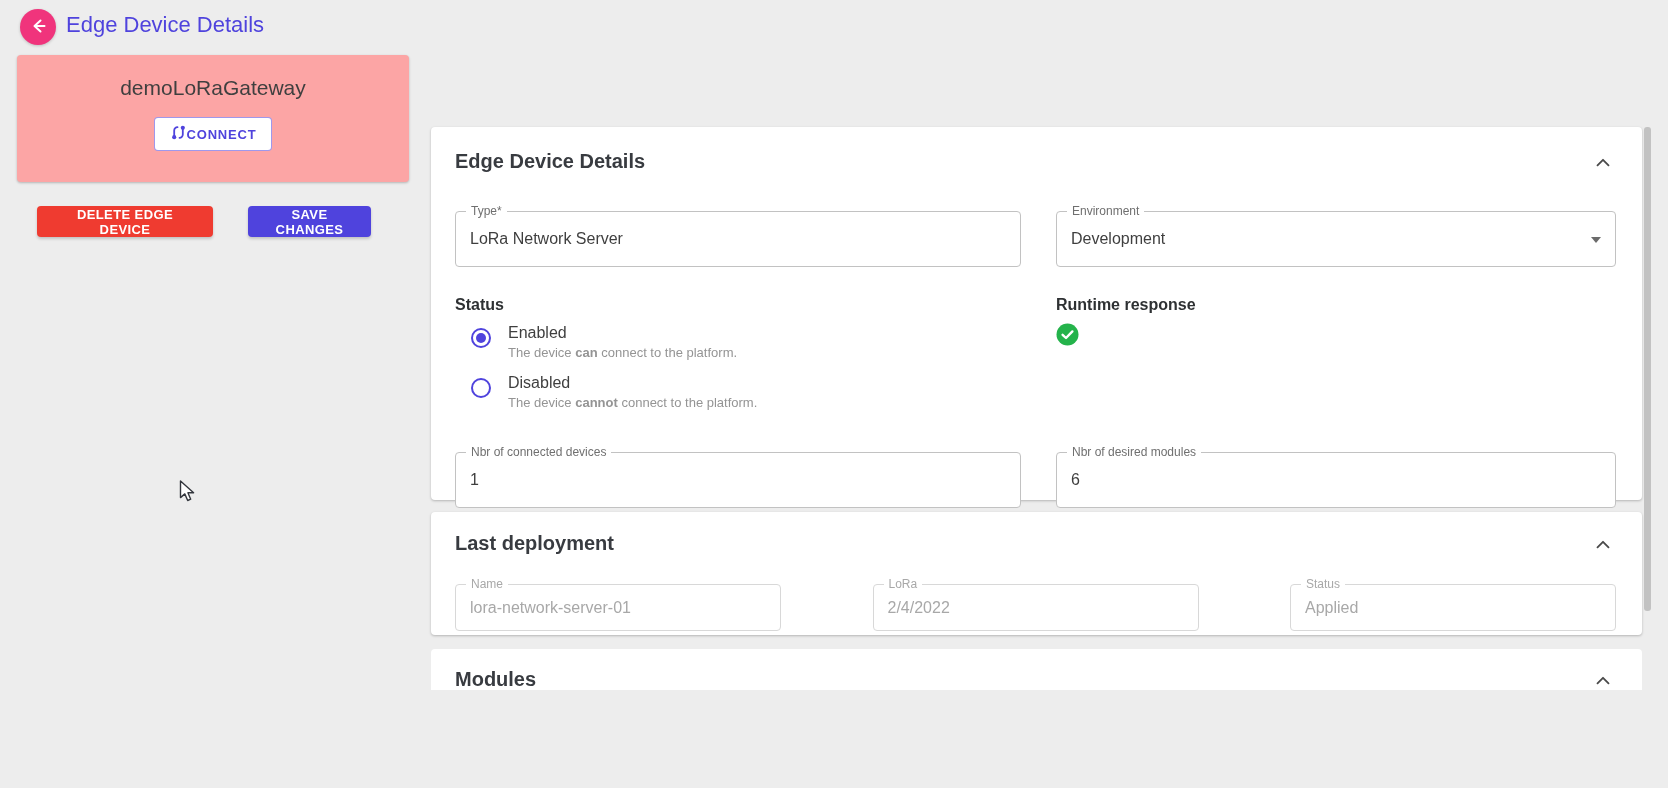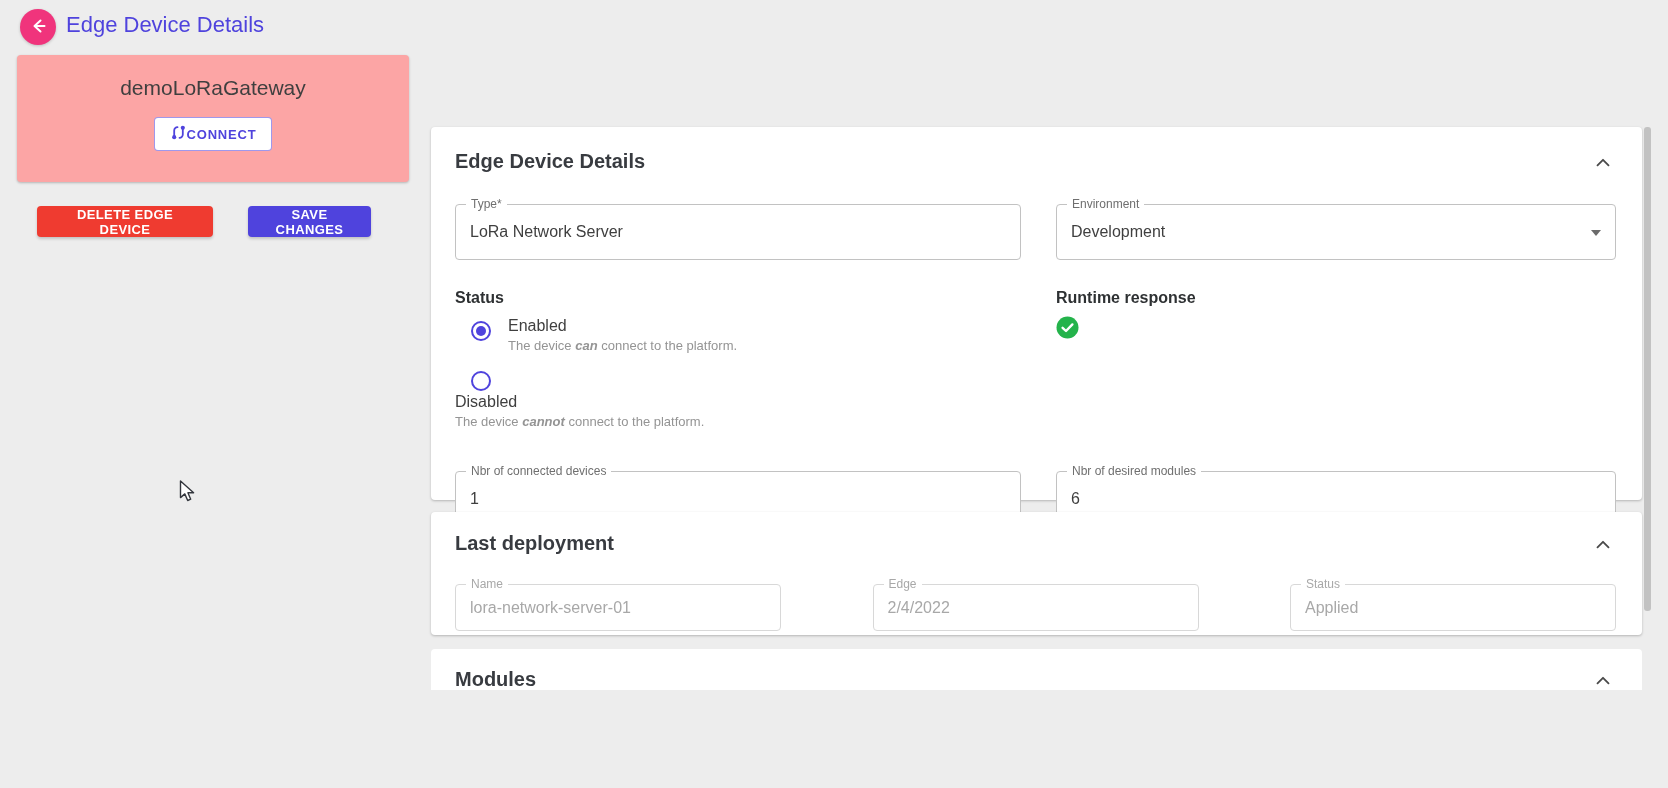--- a/index.html
+++ b/index.html
@@ -87,40 +87,40 @@
   }
   .field-value{font-size:16px;color:var(--text-body);}
   .field.select{cursor:pointer;}
   .caret{
     position:absolute;right:14px;top:50%;margin-top:-2px;width:0;height:0;
     border-left:5px solid transparent;border-right:5px solid transparent;
     border-top:6px solid #6b6b6b;
   }
   .field.disabled{border-color:var(--dis-border);}
   .field.disabled .field-value,.field.disabled .field-label{color:var(--dis-text);}
-  .row1{margin-top:28px;}
+  .row1{margin-top:35px;}
   .row2{margin-top:42px;}
   .deploy-row{margin-top:26px;}
   .field-third{width:326px;}
   
   .status-row{margin-top:29px;display:flex;justify-content:space-between;}
   .group-label{font-size:16px;font-weight:700;color:#2e3133;}
   .radio-option{display:flex;margin-top:8px;cursor:pointer;}
-  .radio-option + .radio-option{margin-top:12px;flex-direction:column;}
+  .radio-option + .radio-option{margin-top:12px;}
   .radio-circle{
     flex:0 0 20px;width:20px;height:20px;margin:6px 17px 0 16px;border-radius:50%;
     border:2px solid var(--accent);position:relative;
   }
   .radio-circle.checked::after{
     content:"";position:absolute;left:3px;top:3px;width:10px;height:10px;border-radius:50%;
     background:var(--accent);
   }
   .radio-label{font-size:16px;color:var(--text-body);line-height:21px;}
   .radio-desc{font-size:13px;color:var(--text-muted);margin-top:2px;}
-  .radio-desc b{font-weight:700;font-style:italic;}
+  .radio-desc b{font-weight:700;}
   .runtime-check{margin-top:9px;line-height:0;}
   
   .scrollbar{position:absolute;left:1644px;top:127px;width:7px;height:563px;background:transparent;}
   .scroll-thumb{width:7px;height:484px;background:#c2c2c2;border-radius:3px;}
   
   .cursor{position:absolute;left:179px;top:480px;pointer-events:none;line-height:0;}
 </style>
 </head>
 <body>
 
@@ -232,21 +232,21 @@
             </svg>
         </span>
       </button>
     </div>
     <div class="row deploy-row">
       <div class="field disabled field-third" style="height:47px">
         <span class="field-label">Name</span>
         <span class="field-value">lora-network-server-01</span>
       </div>
       <div class="field disabled field-third" style="height:47px">
-        <span class="field-label">Edge</span>
+        <span class="field-label">LoRa</span>
         <span class="field-value">2/4/2022</span>
       </div>
       <div class="field disabled field-third" style="height:47px">
         <span class="field-label">Status</span>
         <span class="field-value">Applied</span>
       </div>
     </div>
   </section>
 
   <section class="card card-modules">

